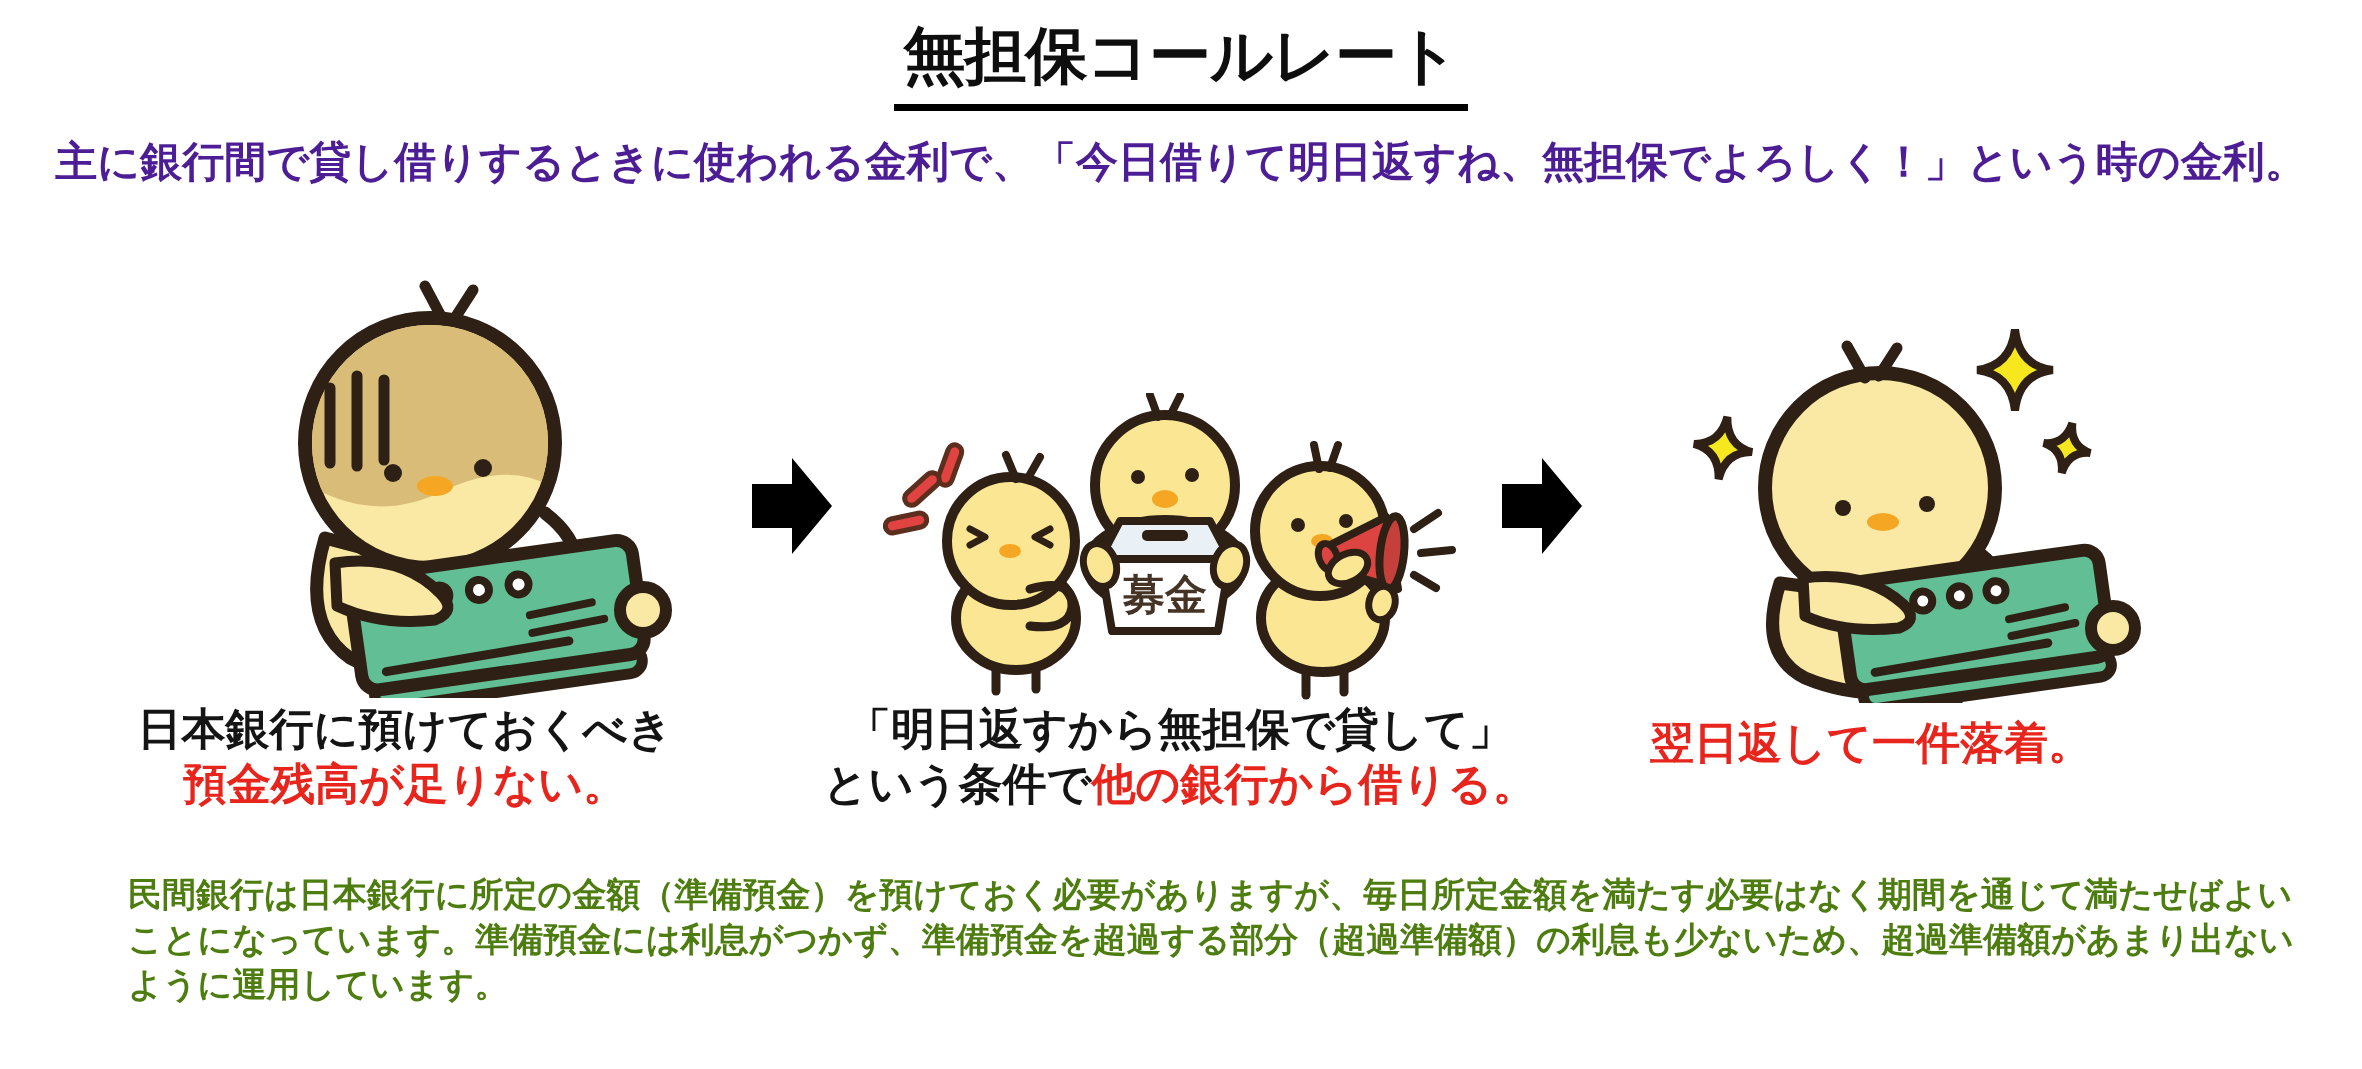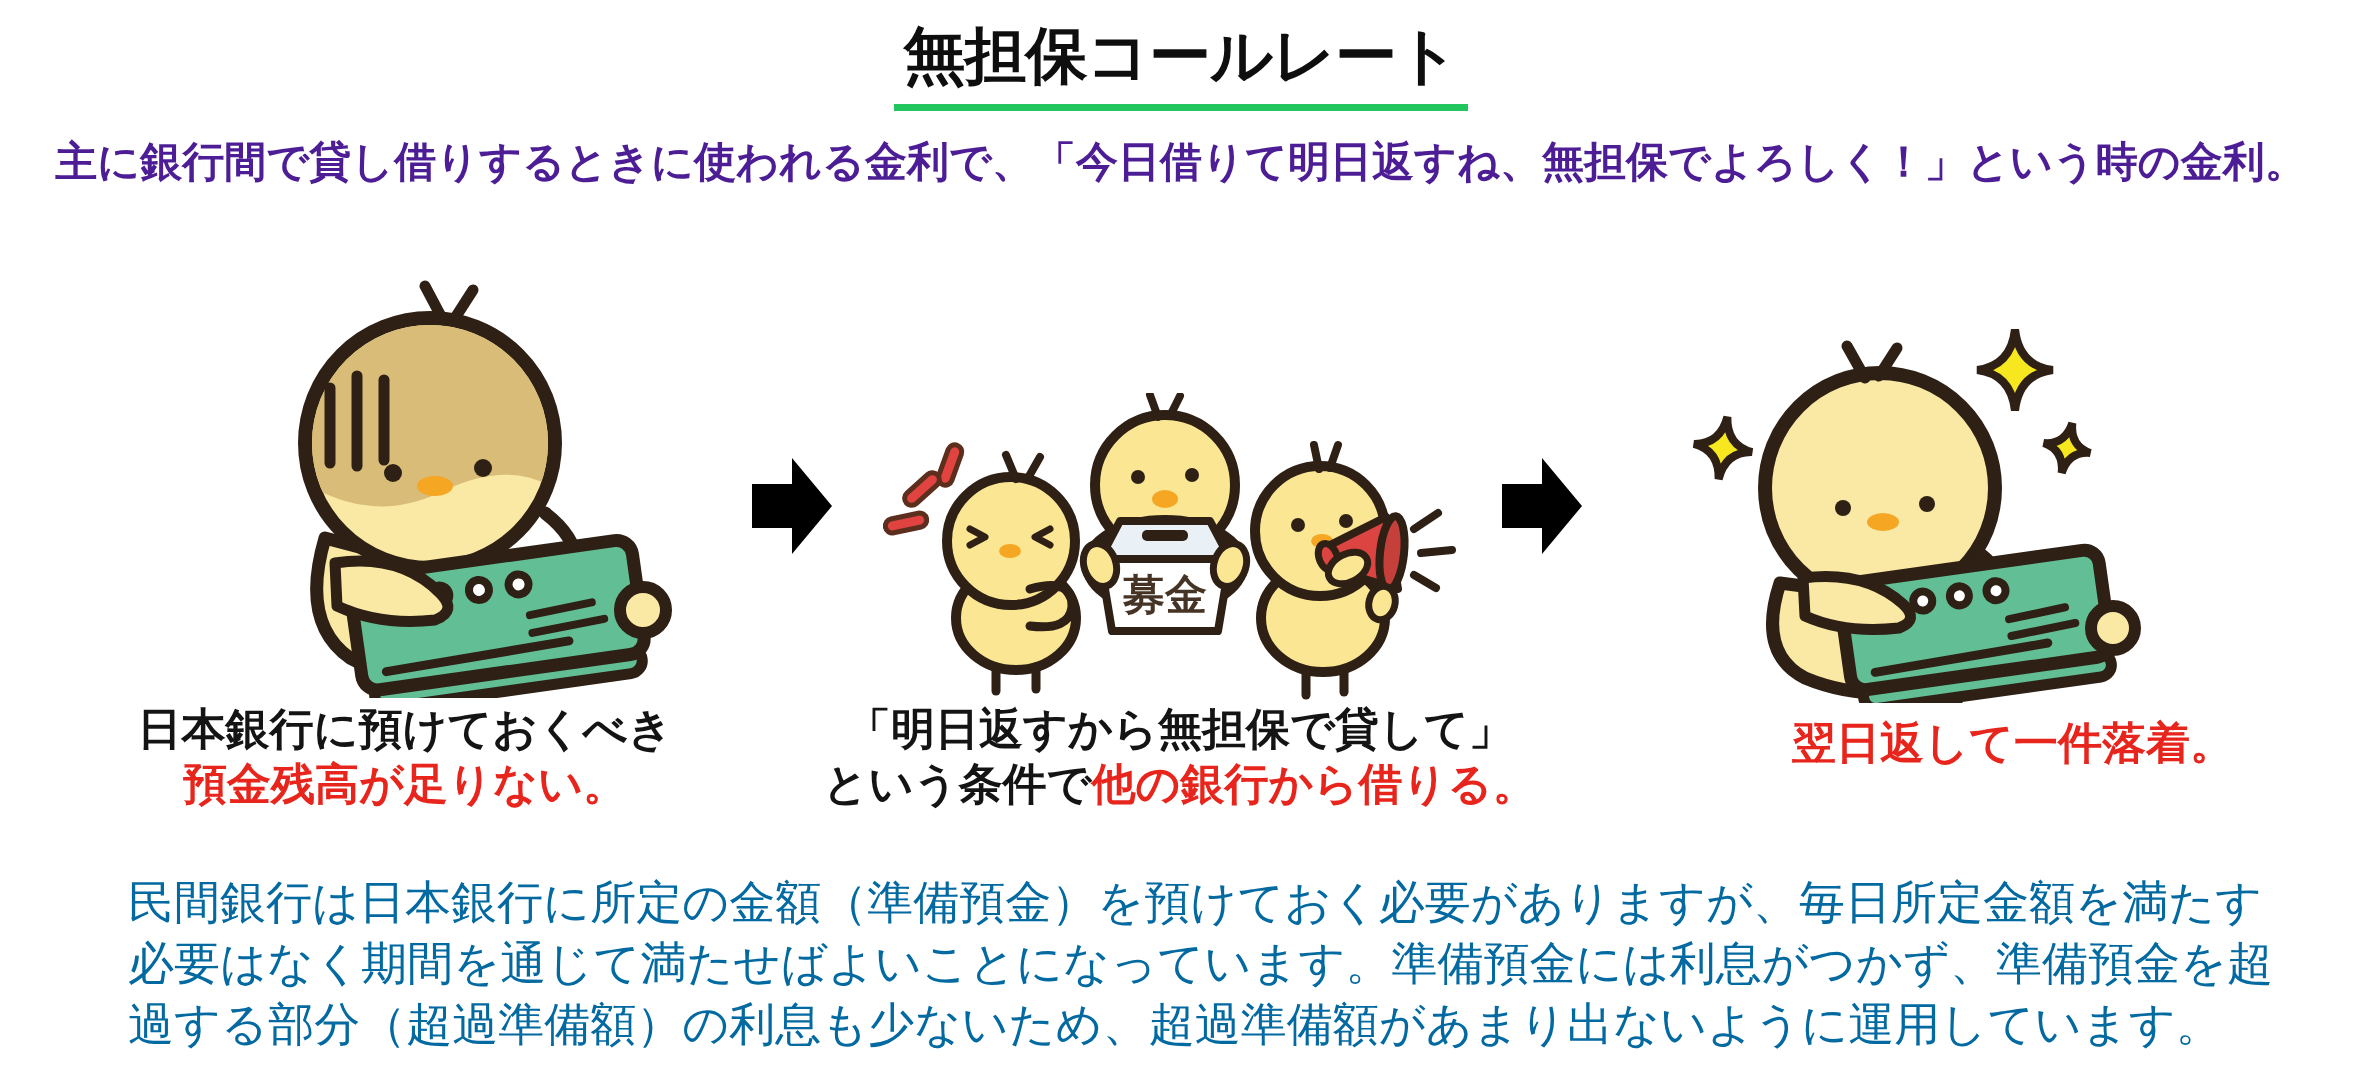--- a/index.html
+++ b/index.html
@@ -1,36 +1,36 @@
 <!DOCTYPE html>
 <html lang="ja"><head>
 <meta charset="utf-8">
 <style>
   html,body{margin:0;padding:0;background:#fff;}
   body{font-family:"Liberation Sans","DejaVu Sans",sans-serif;}
   #canvas{position:relative;width:2362px;height:1069px;background:#ffffff;overflow:hidden;}
 
   .title-wrap{position:absolute;top:14px;left:0;right:0;text-align:center;}
   .title{display:inline-block;font-size:62px;font-weight:900;color:#0e0e0e;
-         letter-spacing:-1px;border-bottom:7px solid #22c55e;padding:0 10px 6px 10px;}
+         letter-spacing:-1px;border-bottom:7px solid #000000;padding:0 10px 6px 10px;}
 
   .subtitle{position:absolute;top:134px;left:0;right:0;text-align:center;
             font-size:42px;font-weight:bold;color:#4c1d95;white-space:nowrap;}
 
   .fig{position:absolute;}
   .fig svg{display:block;width:100%;height:100%;}
 
   .arrow{position:absolute;width:80px;height:96px;}
 
   .caption{position:absolute;text-align:center;font-weight:bold;font-size:44px;
            line-height:1.24;color:#141414;}
   .red{color:#e8251c;}
 
   .footer-text{position:absolute;top:872px;left:128px;width:2178px;
-               font-size:46px;font-weight:normal;color:#0369a1;line-height:1.33;
+               font-size:34px;font-weight:bold;color:#4d7c0f;line-height:1.33;
                text-align:left;}
 </style>
 </head>
 <body>
 
 <div id="canvas">
 
   <div class="title-wrap">
     <span class="title">無担保コールレート</span>
   </div>
@@ -210,19 +210,19 @@
   <div class="caption" style="left:820px;width:720px;top:702px;">
     <div>「明日返すから無担保で貸して」</div>
     <div><span>という条件で</span><span class="red">他の銀行から借りる。</span></div>
   </div>
 
   <div class="caption" style="left:100px;width:610px;top:702px;">
     <div>日本銀行に預けておくべき</div>
     <div class="red">預金残高が足りない。</div>
   </div>
 
-  <div class="caption red" style="left:1728px;width:570px;top:716px;">
+  <div class="caption red" style="left:1586px;width:570px;top:716px;">
     <div>翌日返して一件落着。</div>
   </div>
 
   <div class="footer-text">民間銀行は日本銀行に所定の金額（準備預金）を預けておく必要がありますが、毎日所定金額を満たす必要はなく期間を通じて満たせばよいことになっています。準備預金には利息がつかず、準備預金を超過する部分（超過準備額）の利息も少ないため、超過準備額があまり出ないように運用しています。</div>
 
 </div>
 
 </body></html>

